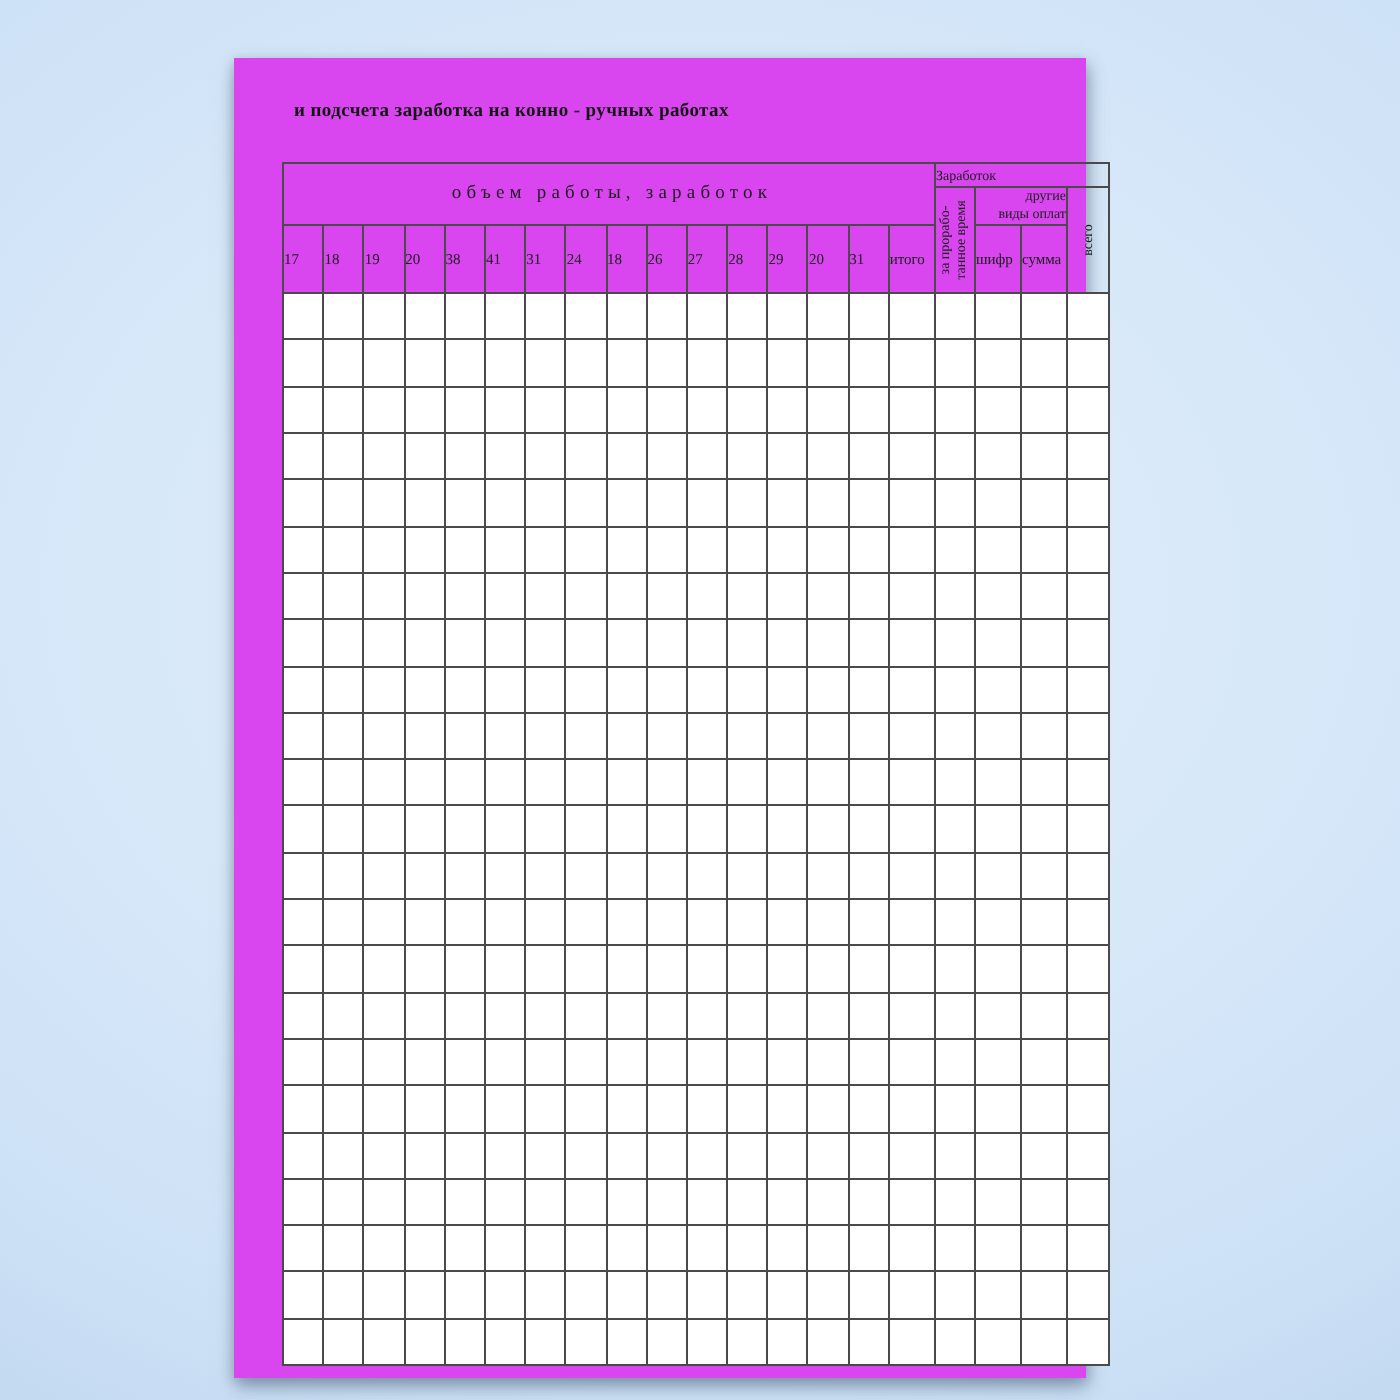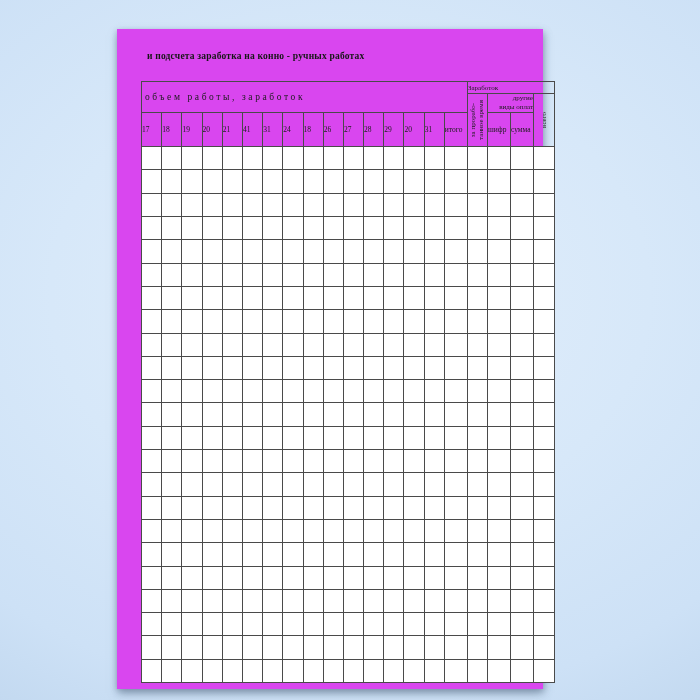--- a/index.html
+++ b/index.html
@@ -39,21 +39,21 @@
   col.c-day   { width: 20.2px; }
   col.c-itogo { width: 23px; }
   col.c-time  { width: 20px; }
   col.c-code  { width: 23px; }
   col.c-sum   { width: 23px; }
   col.c-total { width: 21px; }
   tr.r1 { height: 12px; }
   tr.r2 { height: 18px; }
   tr.r3 { height: 34px; }
   th.left-span {
-    text-align: left; vertical-align: middle;
+    text-align: center; vertical-align: middle;
     font-size: 9.5px; letter-spacing: 2.6px;
     padding-left: 3px; white-space: nowrap;
   }
   th.earnings  { font-size: 7px; text-align: left; vertical-align: middle; }
   th.two-line  { font-size: 7px; line-height: 1.3; text-align: right; vertical-align: middle; }
   th.day-cell  { font-size: 7.5px; text-align: left; vertical-align: middle; }
   th.code-cell { font-size: 7.5px; text-align: left; vertical-align: middle; }
   th.vcell     { position: relative; }
   .vtext {
     position: absolute; top: 50%; left: 50%;
@@ -90,21 +90,21 @@
         <th class="two-line" colspan="2">другие<br>виды оплат</th>
         <th class="vcell" rowspan="2">
           <span class="vtext">всего</span>
         </th>
       </tr>
       <tr class="r3" id="header-row-days">
         <th class="day-cell">17</th>
           <th class="day-cell">18</th>
           <th class="day-cell">19</th>
           <th class="day-cell">20</th>
-          <th class="day-cell">21</th>
+          <th class="day-cell">38</th>
           <th class="day-cell">41</th>
           <th class="day-cell">31</th>
           <th class="day-cell">24</th>
           <th class="day-cell">18</th>
           <th class="day-cell">26</th>
           <th class="day-cell">27</th>
           <th class="day-cell">28</th>
           <th class="day-cell">29</th>
           <th class="day-cell">20</th>
           <th class="day-cell">31</th>

